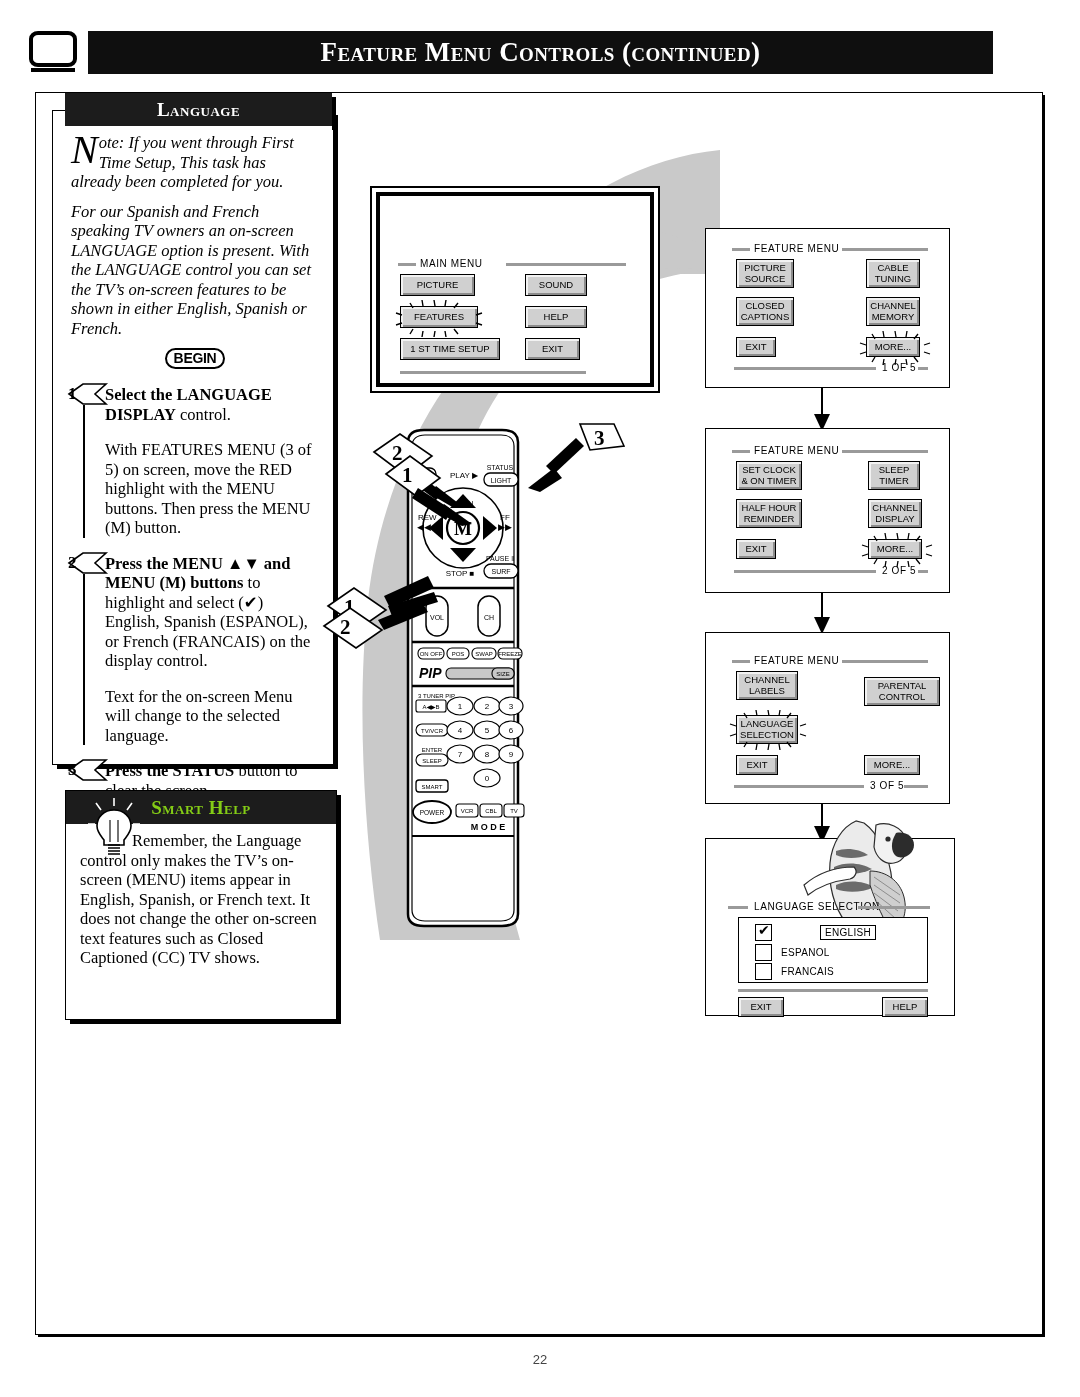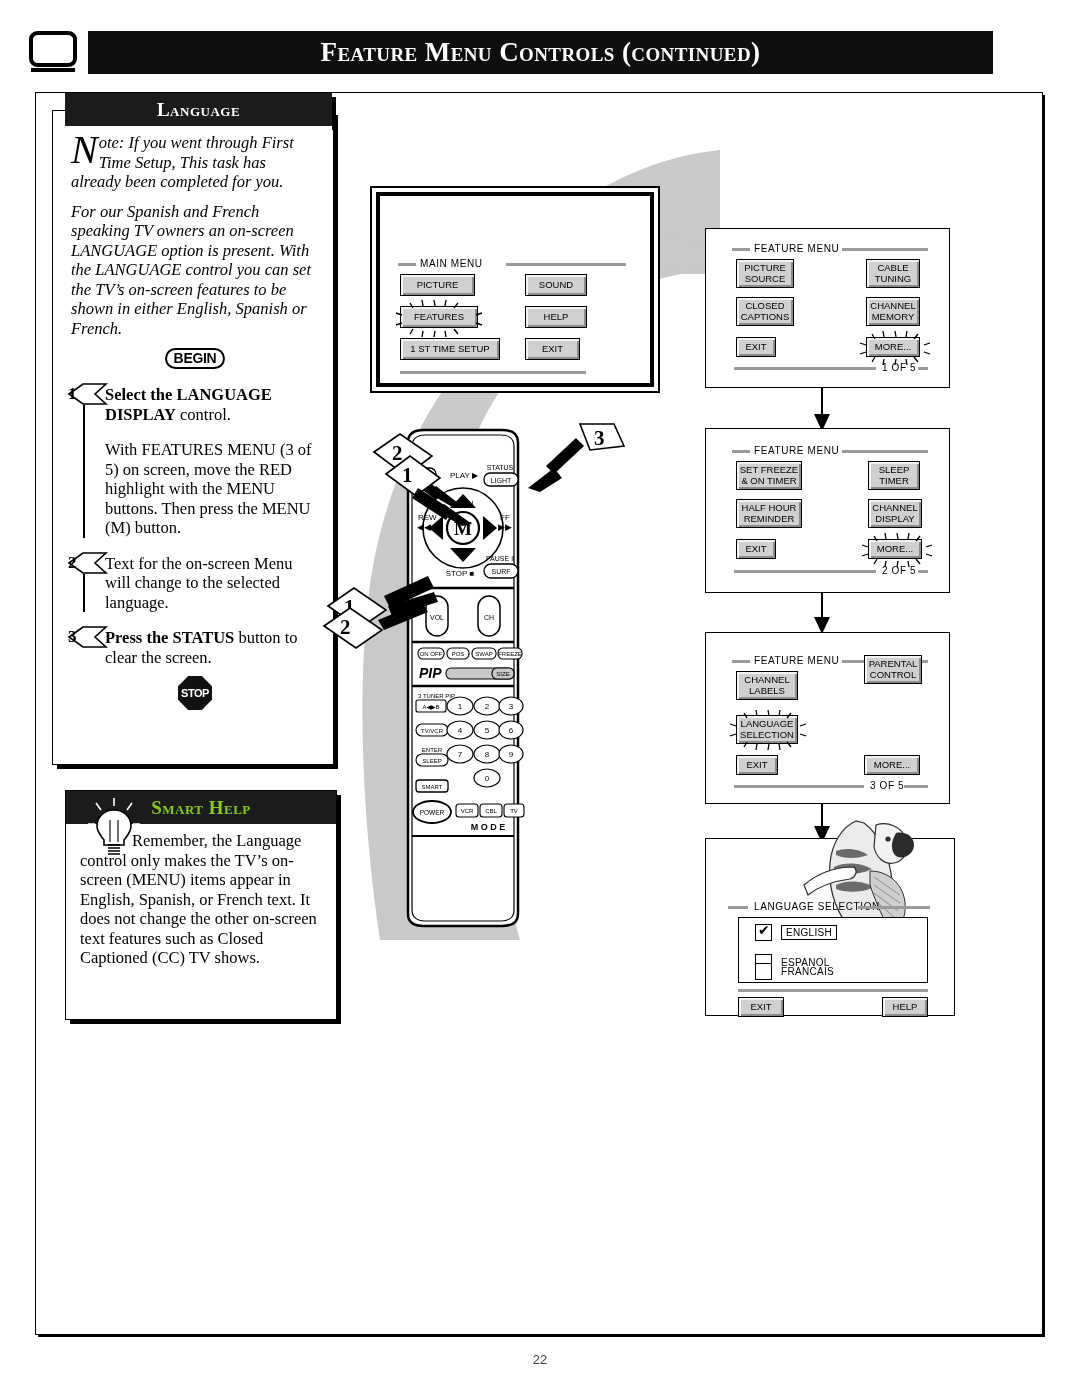--- a/index.html
+++ b/index.html
@@ -153,20 +153,23 @@
     </div>
 
     <div class="step">
       <div class="num">
         <svg width="44" height="22" viewBox="0 0 44 22">
             <path d="M3 11 L17 1 L40 1 L29 11 L40 21 L17 21 Z" fill="#fff" stroke="#000" stroke-width="1.6"></path>
           </svg>
         <span class="d">2</span>
       </div>
       <div class="bar"></div>
+      <p class="body-p">
+        <b>Press the MENU ▲▼ and MENU (M) buttons</b><span> to highlight and select (✔) English, Spanish (ESPANOL), or French (FRANCAIS) on the display control.</span>
+      </p>
       <p class="body-p">Text for the on-screen Menu will change to the selected language.</p>
     </div>
 
     <div class="step">
       <div class="num">
         <svg width="44" height="22" viewBox="0 0 44 22">
             <path d="M3 11 L17 1 L40 1 L29 11 L40 21 L17 21 Z" fill="#fff" stroke="#000" stroke-width="1.6"></path>
           </svg>
         <span class="d">3</span>
       </div>
@@ -283,21 +286,21 @@
   <path d="M10 0 L10 30" stroke="#000" stroke-width="2"></path>
     <path d="M2 28 L18 28 L10 45 Z" fill="#000"></path>
 </svg>
 
 <div class="panel" id="p2">
   <div class="osd-title" style="left:48px;top:16px;">FEATURE MENU</div>
   <div class="osd-rule" style="left:26px;top:21px;width:18px;"></div>
   <div class="osd-rule" style="left:136px;top:21px;width:86px;"></div>
 
   <div class="osd-btn" style="left:30px;top:32px;width:66px;height:29px;flex-direction:column;">
-    <span>SET FREEZE</span>
+    <span>SET CLOCK</span>
       <span>&amp; ON TIMER</span>
     </div>
   <div class="osd-btn" style="left:162px;top:32px;width:52px;height:29px;flex-direction:column;">
     <span>SLEEP</span>
       <span>TIMER</span>
     </div>
 
   <div class="osd-btn" style="left:30px;top:70px;width:66px;height:29px;flex-direction:column;">
     <span>HALF HOUR</span>
       <span>REMINDER</span>
@@ -334,21 +337,21 @@
 
 <div class="panel" id="p3">
   <div class="osd-title" style="left:48px;top:22px;">FEATURE MENU</div>
   <div class="osd-rule" style="left:26px;top:27px;width:18px;"></div>
   <div class="osd-rule" style="left:136px;top:27px;width:86px;"></div>
 
   <div class="osd-btn" style="left:30px;top:38px;width:62px;height:29px;flex-direction:column;">
     <span>CHANNEL</span>
       <span>LABELS</span>
     </div>
-  <div class="osd-btn" style="left:158px;top:22px;width:58px;height:29px;flex-direction:column;">
+  <div class="osd-btn" style="left:158px;top:44px;width:76px;height:29px;flex-direction:column;">
     <span>PARENTAL</span>
       <span>CONTROL</span>
     </div>
 
   <div class="osd-btn" style="left:30px;top:82px;width:62px;height:29px;flex-direction:column;">
     <span>LANGUAGE</span>
       <span>SELECTION</span>
     </div>
   <svg class="spark" style="left:20px;top:72px;width:84px;height:50px;" viewBox="0 0 84 50">
     <g stroke="#000" stroke-width="1.3">
@@ -389,25 +392,25 @@
     <path d="M90 62 L116 80 M90 70 L116 88 M90 78 L114 96 M92 86 L112 104" stroke="#8d8d8d" stroke-width="1"></path>
     <path d="M96 112 C104 124 110 136 112 148 L104 148 C100 134 96 124 92 116 Z" fill="#3a3a3a"></path>
     <path d="M20 70 C34 58 52 52 70 52 C74 56 72 62 66 64 C50 66 34 72 24 80 Z" fill="#fff" stroke="#2c2c2c" stroke-width="1.2"></path>
   </svg>
 
   <div class="osd-title" style="left:48px;top:62px;">LANGUAGE SELECTION</div>
   <div class="osd-rule" style="left:22px;top:67px;width:20px;"></div>
   <div class="osd-rule" style="left:152px;top:67px;width:72px;"></div>
 
   <div class="ls-box" style="left:32px;top:78px;width:190px;height:66px;">
-    <div class="ls-row" style="left:16px;top:6px;">
+    <div class="ls-row" style="left:16px;top:6px;gap:39px;">
       <span class="ls-chk on"></span>
       <span class="ls-lbl boxed">ENGLISH</span>
     </div>
-    <div class="ls-row" style="left:16px;top:36px;">
+    <div class="ls-row" style="left:16px;top:26px;">
       <span class="ls-chk"></span>
       <span class="ls-lbl">ESPANOL</span>
     </div>
     <div class="ls-row" style="left:16px;top:45px;">
       <span class="ls-chk"></span>
       <span class="ls-lbl">FRANCAIS</span>
     </div>
   </div>
 
   <div class="osd-rule" style="left:32px;top:150px;width:190px;"></div>

